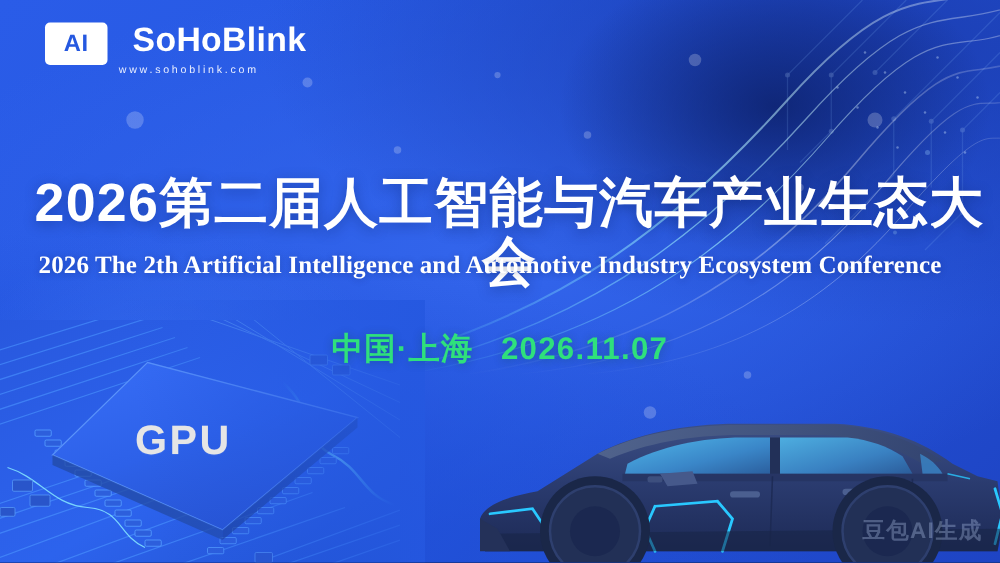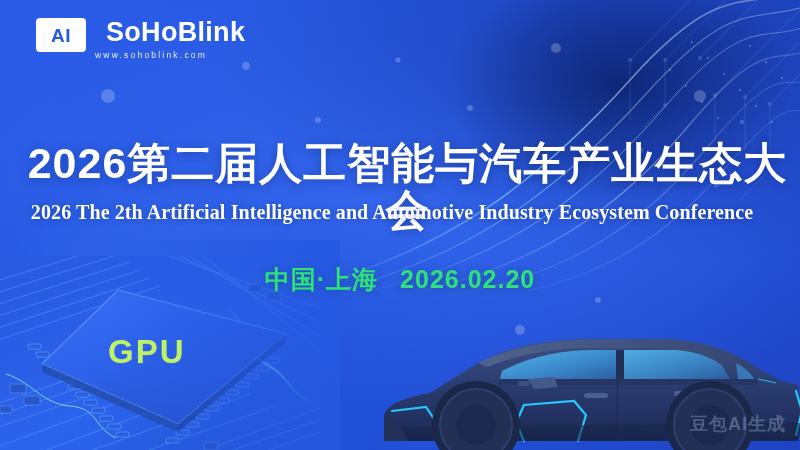--- a/index.html
+++ b/index.html
@@ -52,21 +52,21 @@
   }
   .pcb svg{width:100%;height:100%;display:block;}
   .pcb-fade{
     position:absolute;left:0;bottom:0;width:340px;height:210px;
     background:linear-gradient(80deg,rgba(37,88,224,0) 35%,rgba(37,88,224,.55) 72%,rgba(37,88,224,.95) 100%);
     pointer-events:none;
   }
   .gpu-label{
     position:absolute;left:108px;top:333px;
     font-size:33px;font-weight:bold;letter-spacing:2px;
-    color:#bef264;
+    color:#e5e5e5;
     text-shadow:0 1px 0 rgba(255,255,255,.07);
   }
 
   
   .car{
     position:absolute;right:-8px;bottom:-4px;width:430px;height:135px;
   }
   .car svg{width:100%;height:100%;display:block;}
 
   
@@ -408,18 +408,18 @@
       <div class="logo-name">SoHoBlink</div>
       <div class="logo-url">www.sohoblink.com</div>
     </div>
   </div>
 
   <div class="title-zh">2026第二届人工智能与汽车产业生态大会</div>
   <div class="title-en">2026 The 2th Artificial Intelligence and Automotive Industry Ecosystem Conference</div>
 
   <div class="meta">
     <span>中国·上海</span>
-    <span class="meta-date">2026.02.20</span>
+    <span class="meta-date">2026.11.07</span>
   </div>
 
   <div class="watermark">豆包AI生成</div>
 
 </div>
 
 </body></html>

